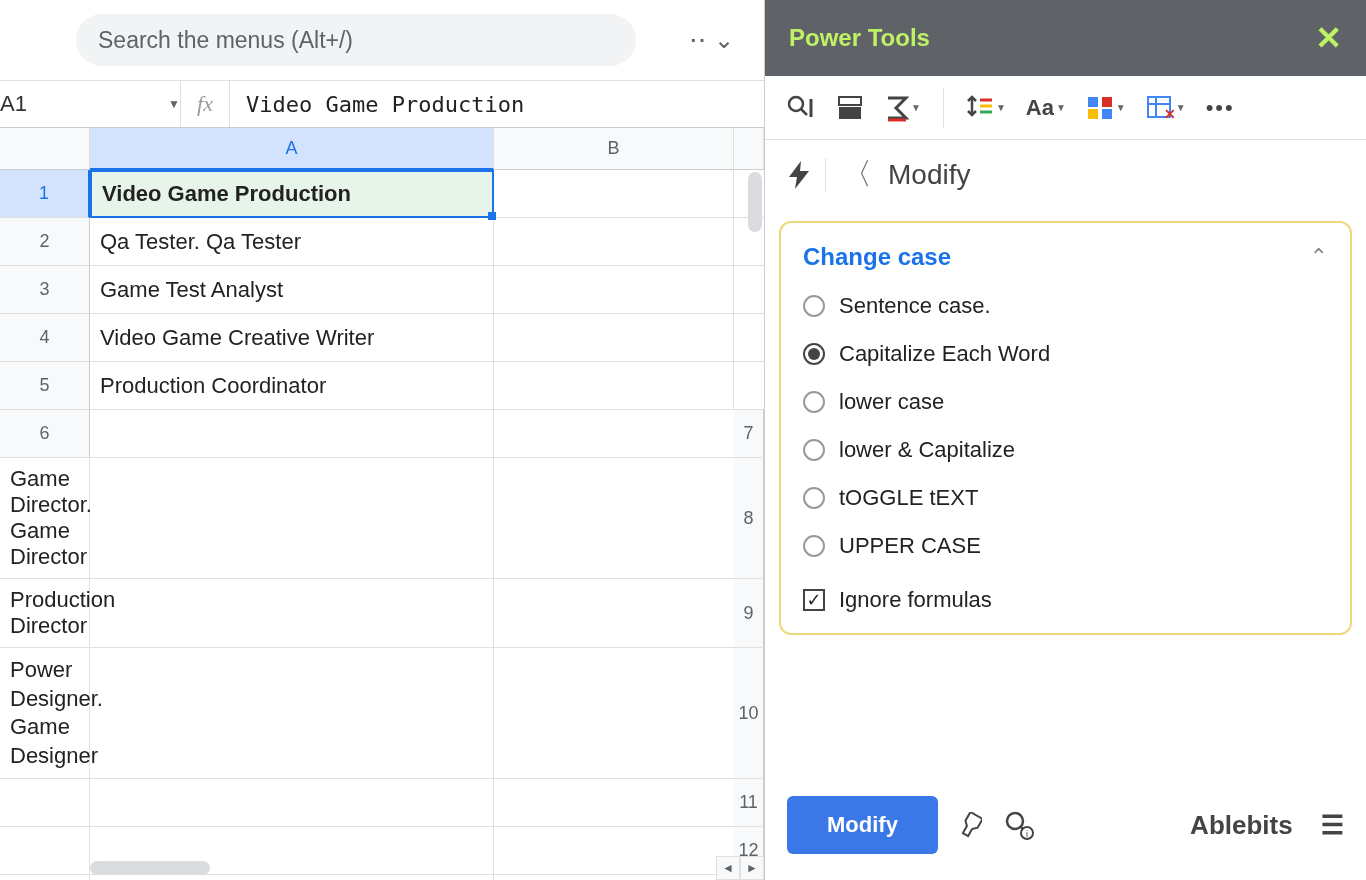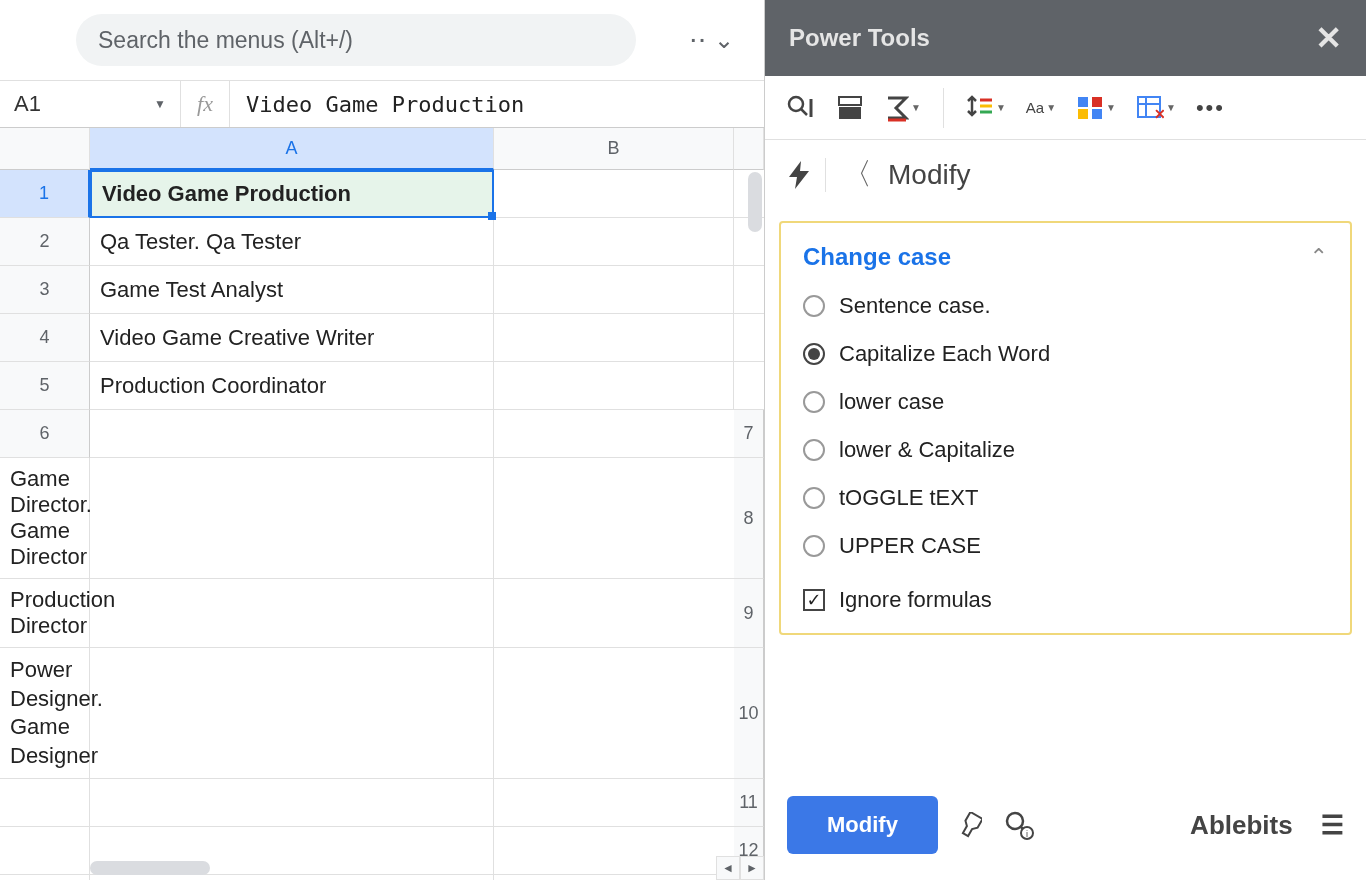--- a/index.html
+++ b/index.html
@@ -4,21 +4,21 @@
 <style>
 * { box-sizing: border-box; margin: 0; padding: 0; }
 body { font-family: Arial, sans-serif; font-size: 14px; color: #222; width: 1366px; height: 880px; overflow: hidden; display: flex; }
 .left-pane { width: 764px; display: flex; flex-direction: column; background: #fff; }
 .topbar { display: flex; align-items: center; padding: 14px 30px 14px 76px; gap: 20px; }
 .searchbox { flex: 1; max-width: 560px; height: 52px; background: #f1f3f4; border-radius: 26px; display: flex; align-items: center; padding: 0 22px; color: #5f6368; font-size: 23px; }
 .topbar-right { display: flex; align-items: center; gap: 6px; color: #5f6368; font-size: 20px; margin-left: auto; }
 .dots { letter-spacing: 2px; font-weight: bold; }
 .chevdown { font-size: 24px; }
 .namebox-row { display: flex; align-items: center; border-top: 1px solid #e0e0e0; border-bottom: 1px solid #ccc; height: 48px; }
-.namebox { width: 180px; display: flex; align-items: center; padding: 0 14px; font-size: 22px; color: #333; gap: 10px; }
+.namebox { width: 180px; display: flex; align-items: center; padding: 0 0; font-size: 22px; color: #333; gap: 10px; }
 .namebox-dd { margin-left: auto; color: #5f6368; font-size: 12px; }
 .fx-cell { width: 50px; display: flex; align-items: center; justify-content: center; border-left: 1px solid #e0e0e0; border-right: 1px solid #e0e0e0; height: 100%; color: #999; font-style: italic; font-family: "Times New Roman", serif; font-size: 22px; }
 .formula-input { flex: 1; padding: 0 16px; font-family: "Consolas", monospace; font-size: 22px; color: #222; }
 .grid-wrap { flex: 1; position: relative; overflow: hidden; }
 .grid { display: grid; grid-template-columns: 90px 404px 240px 30px; }
 .hdr { background: #f8f9fa; border-right: 1px solid #e0e0e0; border-bottom: 1px solid #ccc; height: 42px; display: flex; align-items: center; justify-content: center; color: #5f6368; font-size: 18px; }
 .hdr.corner { background: #f8f9fa; }
 .hdr.col-a { background: #d3e3fd; border-bottom: 2px solid #1a73e8; color: #1a73e8; font-weight: 500; }
 .rowhdr { background: #f8f9fa; border-right: 1px solid #ccc; border-bottom: 1px solid #e0e0e0; display: flex; align-items: center; justify-content: center; color: #5f6368; font-size: 18px; }
 .rowhdr.sel { background: #d3e3fd; border-right: 2px solid #1a73e8; color: #1a73e8; font-weight: 500; }
@@ -28,31 +28,31 @@
 .cell.bold { font-weight: bold; }
 .cell.wrap { white-space: normal; line-height: 1.3; }
 .scroll-track { position: absolute; right: 0; top: 42px; width: 18px; bottom: 30px; background: transparent; }
 .scroll-thumb { width: 14px; height: 60px; background: #dadce0; border-radius: 7px; margin: 2px auto 0; }
 .hscroll { position: absolute; bottom: 0; left: 0; right: 0; height: 24px; display: flex; align-items: center; }
 .hscroll-track { margin-left: 90px; height: 14px; width: 120px; background: #dadce0; border-radius: 7px; }
 .hscroll-btns { margin-left: auto; display: flex; gap: 0; }
 .hscroll-btn { width: 24px; height: 24px; border: 1px solid #e0e0e0; background: #f8f9fa; display: flex; align-items: center; justify-content: center; font-size: 12px; color: #5f6368; }
 
 .right-pane { flex: 1; display: flex; flex-direction: column; background: #fff; border-left: 1px solid #ccc; }
-.rp-header { background: #5f6368; color: #e5e5e5; height: 76px; display: flex; align-items: center; padding: 0 24px; font-size: 24px; font-weight: bold; }
+.rp-header { background: #5f6368; color: #bef264; height: 76px; display: flex; align-items: center; padding: 0 24px; font-size: 24px; font-weight: bold; }
 .rp-close { margin-left: auto; font-size: 32px; cursor: pointer; }
 .rp-toolbar { height: 64px; border-bottom: 1px solid #e0e0e0; display: flex; align-items: center; padding: 0 16px; gap: 12px; }
 .tb-item { display: flex; align-items: center; gap: 2px; color: #444; cursor: pointer; padding: 4px; }
 .tb-divider { width: 1px; height: 40px; background: #e0e0e0; margin: 0 6px; }
 .tb-dd { font-size: 10px; color: #666; }
 .rp-title-row { display: flex; align-items: center; padding: 14px 24px; gap: 16px; font-size: 28px; color: #444; }
 .bolt { font-size: 24px; }
 .divider-v { width: 1px; height: 34px; background: #e0e0e0; }
 .back-chev { font-size: 30px; color: #666; cursor: pointer; }
-.rp-panel { margin: 12px 14px; border: 2px solid #f0d87a; border-radius: 4px; padding: 20px 22px; text-align: right; }
+.rp-panel { margin: 12px 14px; border: 2px solid #f0d87a; border-radius: 12px; padding: 20px 22px; text-align: right; }
 .panel-title-row { display: flex; align-items: center; margin-bottom: 18px; cursor: pointer; }
 .panel-title { color: #1a73e8; font-size: 24px; font-weight: bold; }
 .panel-chev { margin-left: auto; color: #888; font-size: 22px; }
 .radio-row { display: flex; align-items: center; gap: 14px; margin: 22px 0; font-size: 22px; cursor: pointer; }
 .radio { width: 22px; height: 22px; border: 2px solid #999; border-radius: 50%; display: flex; align-items: center; justify-content: center; flex-shrink: 0; }
 .radio.checked { border-color: #444; }
 .radio.checked::after { content: ""; width: 12px; height: 12px; background: #444; border-radius: 50%; }
 .check-row { display: flex; align-items: center; gap: 14px; margin-top: 28px; font-size: 22px; cursor: pointer; }
 .checkbox { width: 22px; height: 22px; border: 2px solid #444; display: flex; align-items: center; justify-content: center; font-size: 18px; flex-shrink: 0; }
 .rp-footer { margin-top: auto; padding: 18px 22px 26px; display: flex; align-items: center; gap: 22px; }
@@ -195,21 +195,21 @@
           <line x1="6" y1="4" x2="6" y2="22" stroke="#444" stroke-width="2.5"></line>
           <polyline points="2,8 6,4 10,8" fill="none" stroke="#444" stroke-width="2.5"></polyline>
           <polyline points="2,18 6,22 10,18" fill="none" stroke="#444" stroke-width="2.5"></polyline>
           <line x1="14" y1="7" x2="26" y2="7" stroke="#d93025" stroke-width="3"></line>
           <line x1="14" y1="13" x2="26" y2="13" stroke="#fbbc04" stroke-width="3"></line>
           <line x1="14" y1="19" x2="26" y2="19" stroke="#34a853" stroke-width="3"></line>
         </svg>
       <span class="tb-dd">▼</span>
     </div>
     <div class="tb-item">
-      <span style="font-size:15px;">Aa</span>
+      <span style="font-size:22px;font-weight:bold;">Aa</span>
       <span class="tb-dd">▼</span>
     </div>
     <div class="tb-item">
       <svg width="28" height="26" viewBox="0 0 28 26">
           <rect x="2" y="2" width="10" height="10" fill="#4285f4"></rect>
           <rect x="16" y="2" width="10" height="10" fill="#d93025"></rect>
           <rect x="2" y="14" width="10" height="10" fill="#fbbc04"></rect>
           <rect x="16" y="14" width="10" height="10" fill="#4285f4"></rect>
         </svg>
       <span class="tb-dd">▼</span>

